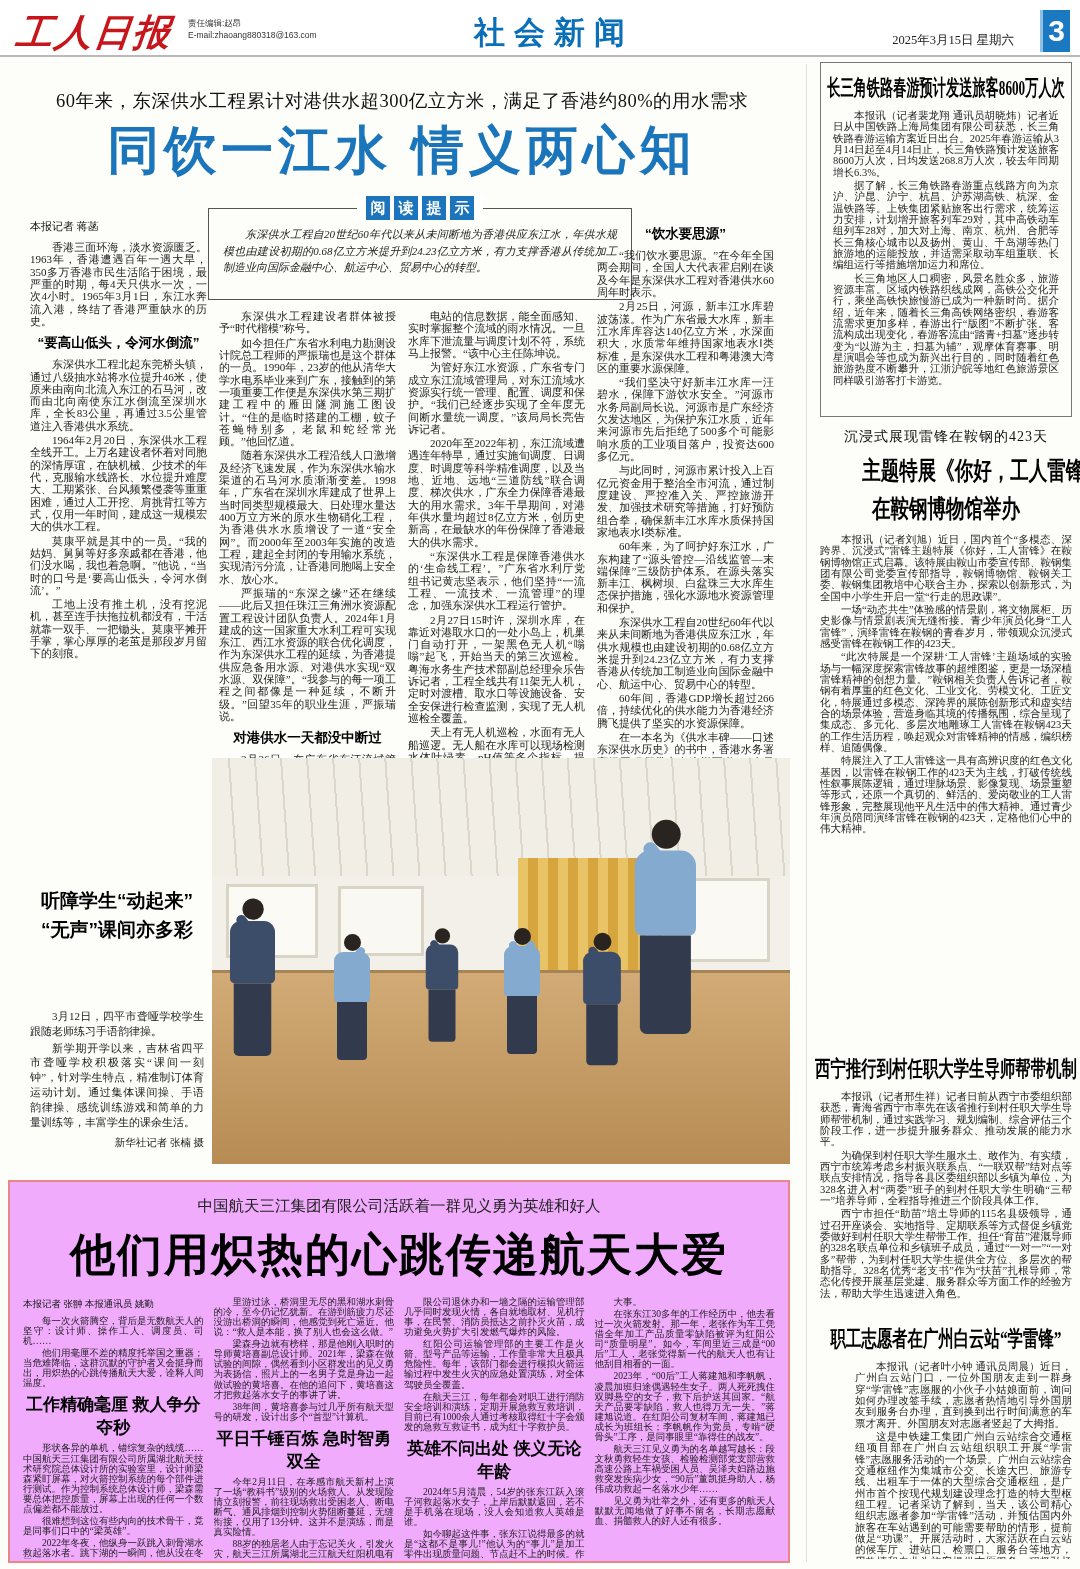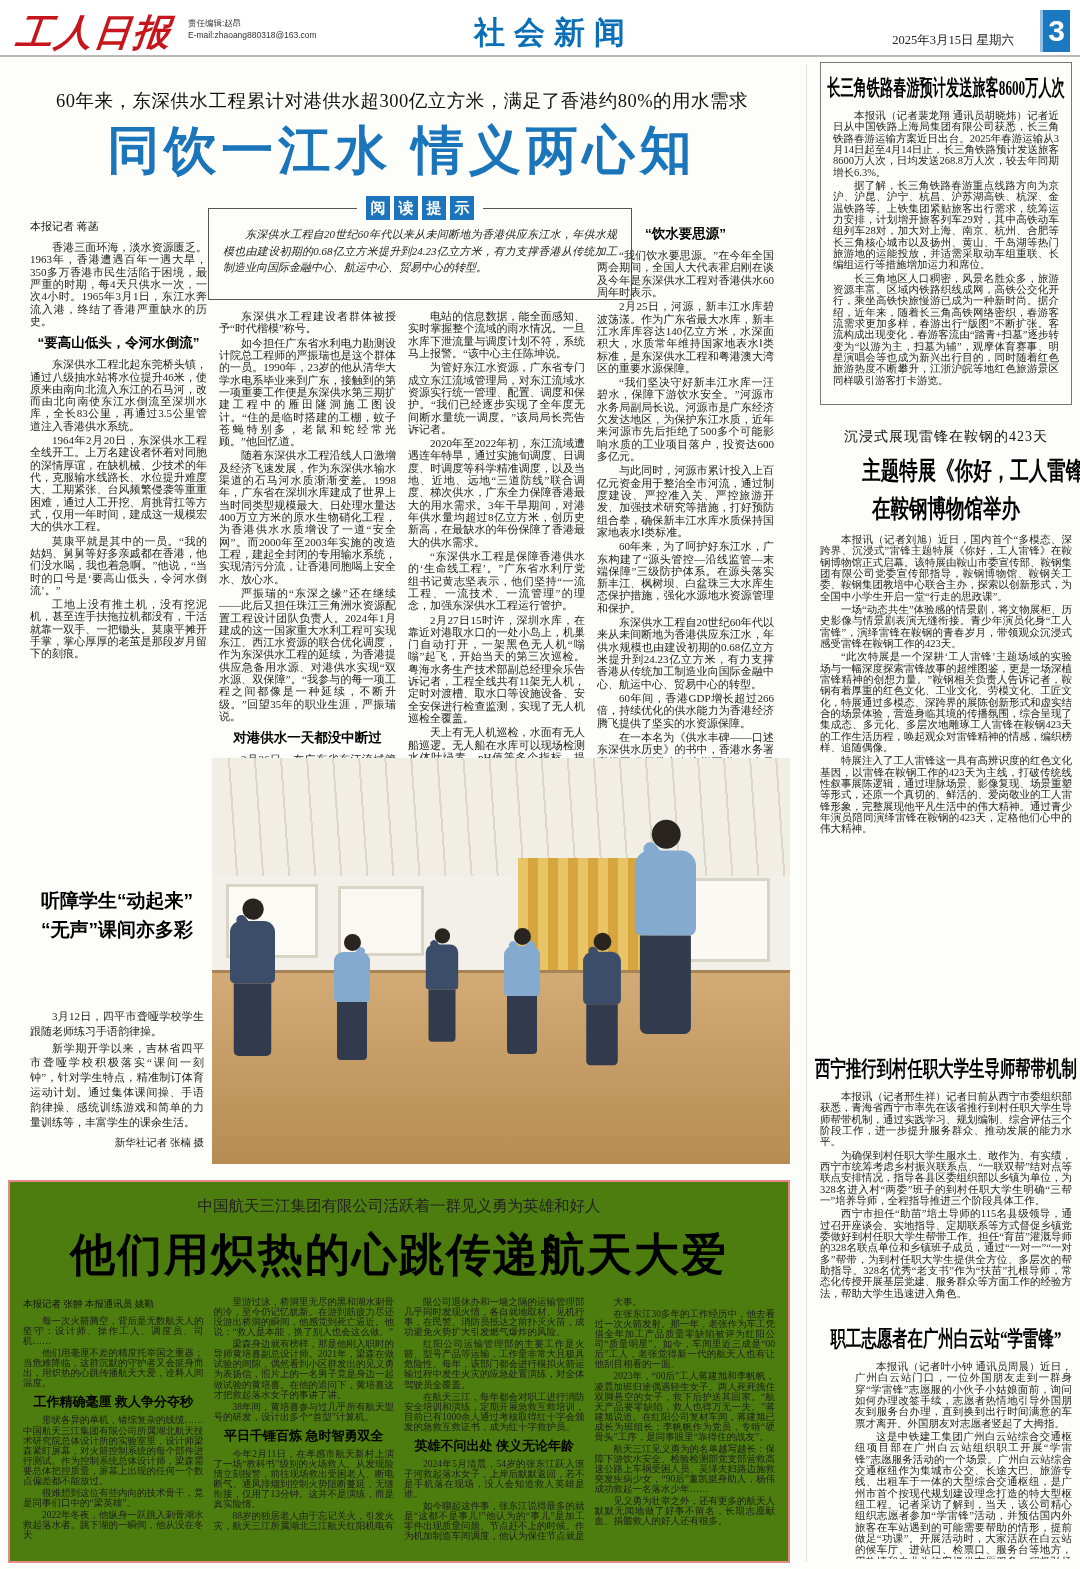--- a/index.html
+++ b/index.html
@@ -85,34 +85,34 @@
   
   .photo-story { position:absolute; left:30px; top:886px; width:174px; height:280px; }
   .ps-head { font-family:"Liberation Sans",sans-serif; font-weight:bold; font-size:19px;
            text-align:center; line-height:1.55; color:#000; }
   .ps-caps { margin-top:64px; }
   .ps-caps p.paragraph { font-size:11px; line-height:1.35; }
   .ps-credit { margin-top:6px; text-align:right; font-size:10.5px; }
 
   
   .aero-box { position:absolute; left:8px; top:1180px; width:782px; height:383px;
-           border:2px solid #e88787; background:#4d7c0f; padding:12px 13px 0; }
+           border:2px solid #e88787; background:#f0abfc; padding:12px 13px 0; }
   .aero-kicker { text-align:center; font-size:15.5px; color:#222; margin-top:2px; }
   .aero-headline { text-align:center; font-family:"Liberation Serif",serif; font-weight:bold;
            font-size:45px; letter-spacing:2px; color:#000; margin:8px 0 12px; white-space:nowrap; }
   .aero-cols { display:flex; gap:10px; height:262px; }
   .aero-cols .col { width:181px; height:100%; overflow:hidden; }
   .aero-cols p.paragraph { font-size:9.5px; line-height:1.06; margin-bottom:2px; }
-  .aero-cols h3.article-subhead { font-size:13px; margin:5px 0 4px; }
+  .aero-cols h3.article-subhead { font-size:17px; margin:5px 0 4px; }
   .aero-cols .byline { font-size:9.5px; margin-bottom:5px; }
 
   
   .sidebar { position:absolute; left:820px; top:62px; width:252px; }
   .sb-art { position:absolute; left:0; width:252px; }
-  .sb-box { border:1px solid #777; padding:10px 12px 12px; }
+  .sb-box { border:1px solid #777; padding:10px 12px 24px; }
   .sb-title-row { display:flex; justify-content:center; overflow:visible; }
   .sb-title { font-family:"Liberation Serif",serif; font-weight:bold; font-size:22px;
            white-space:nowrap; transform:scaleX(.60); transform-origin:center; color:#000; }
   .sb-title.w70 { transform:scaleX(.70); }
   .sb-kicker { text-align:center; font-size:14px; color:#111; margin-bottom:6px; letter-spacing:1px; }
   .sb-title2 { text-align:center; font-family:"Liberation Serif",serif; font-weight:bold;
            font-size:25px; color:#000; line-height:1.5; }
   .sb-title2 span { display:inline-block; white-space:nowrap; transform:scaleX(.74);
            transform-origin:center; }
   .sb-body { margin-top:7px; }
@@ -283,21 +283,21 @@
         <p class="paragraph">红阳公司运输管理部的主要工作是火箭、型号产品等运输，工作量非常大且极具危险性。每年，该部门都会进行模拟火箭运输过程中发生火灾的应急处置演练，对全体驾驶员全覆盖。</p>
         <p class="paragraph">在航天三江，每年都会对职工进行消防安全培训和演练，定期开展急救互救培训，目前已有1000余人通过考核取得红十字会颁发的急救互救证书，成为红十字救护员。</p>
         <h3 class="article-subhead">英雄不问出处 侠义无论年龄</h3>
         <p class="paragraph">2024年5月清晨，54岁的张东江跃入滚子河救起落水女子，上岸后默默返回，若不是手机落在现场，没人会知道救人英雄是谁。</p>
         <p class="paragraph">如今聊起这件事，张东江说得最多的就是“这都不是事儿!”他认为的“事儿”是加工零件出现质量问题、节点赶不上的时候。作为机加制造车间调度，他认为保住节点就是</p>
       </div>
       <div class="col">
         <p class="paragraph">大事。</p>
         <p class="paragraph">在张东江30多年的工作经历中，他去看过一次火箭发射。那一年，老张作为车工凭借全年加工产品质量零缺陷被评为红阳公司“质量明星”。如今，车间里近三成是“00后”工人，老张觉得新一代的航天人也有让他刮目相看的一面。</p>
         <p class="paragraph">2023年，“00后”工人蒋建旭和李帆帆，凌晨加班归途偶遇轻生女子。两人死死拽住双脚悬空的女子，救下后护送其回家。“航天产品要零缺陷，救人也得万无一失。”蒋建旭说道。在红阳公司复材车间，蒋建旭已成长为班组长；李帆帆作为党员，专啃“硬骨头”工序，是同事眼里“靠得住的战友”。</p>
-        <p class="paragraph">航天三江见义勇为的名单越写越长：保障下游饮水安全、检验检测部党支部营救高速公路上车祸受困人员、吴泽夫妇路边施救突发疾病少女，“90后”董凯挺身助人，杨伟成功救起一名落水少年……</p>
+        <p class="paragraph">航天三江见义勇为的名单越写越长：段文秋勇救轻生女孩、检验检测部党支部营救高速公路上车祸受困人员、吴泽夫妇路边施救突发疾病少女，“90后”董凯挺身助人，杨伟成功救起一名落水少年……</p>
         <p class="paragraph">见义勇为壮举之外，还有更多的航天人默默无闻地做了好事不留名，长期志愿献血、捐髓救人的好人还有很多。</p>
       </div>
     </div>
 </div>
 
 <div class="sidebar">
 
   <div class="sb-art art1 sb-box">
     <div class="sb-title-row">
       <div class="sb-title">长三角铁路春游预计发送旅客8600万人次</div>

